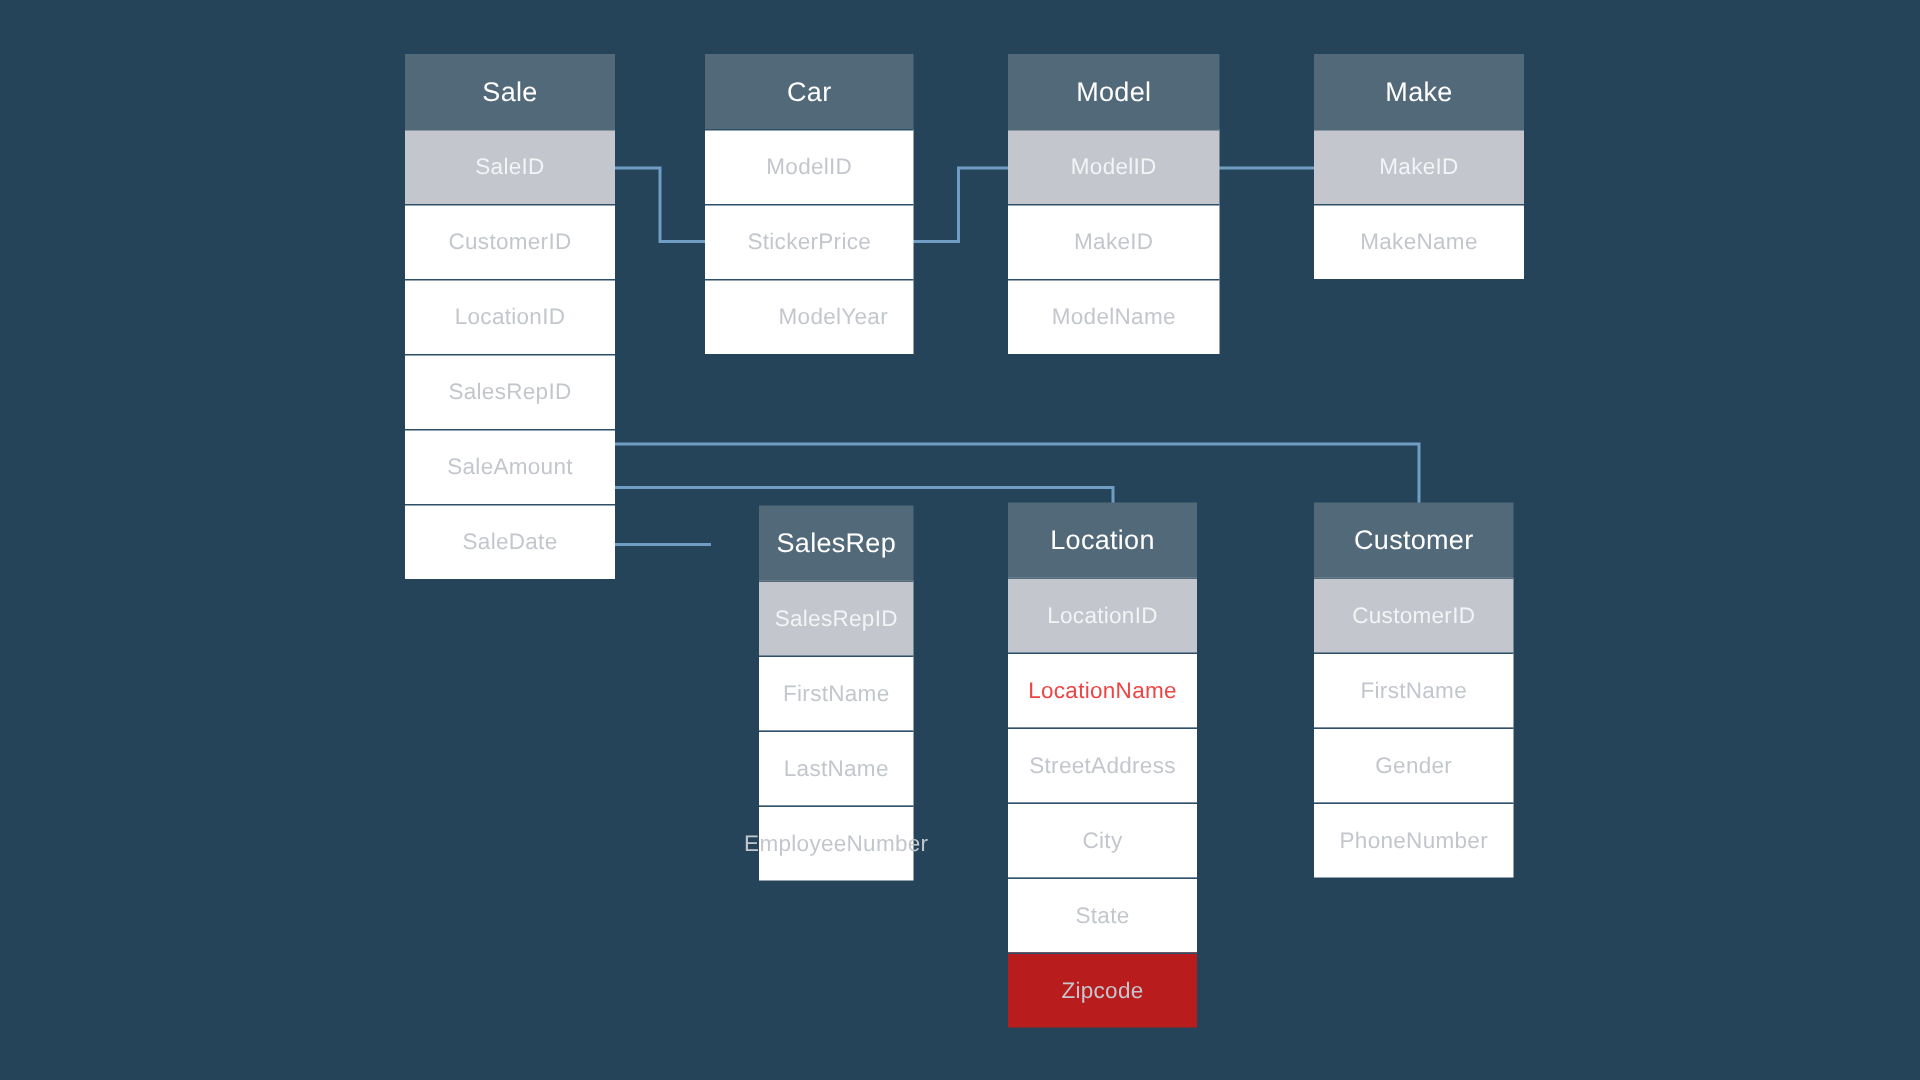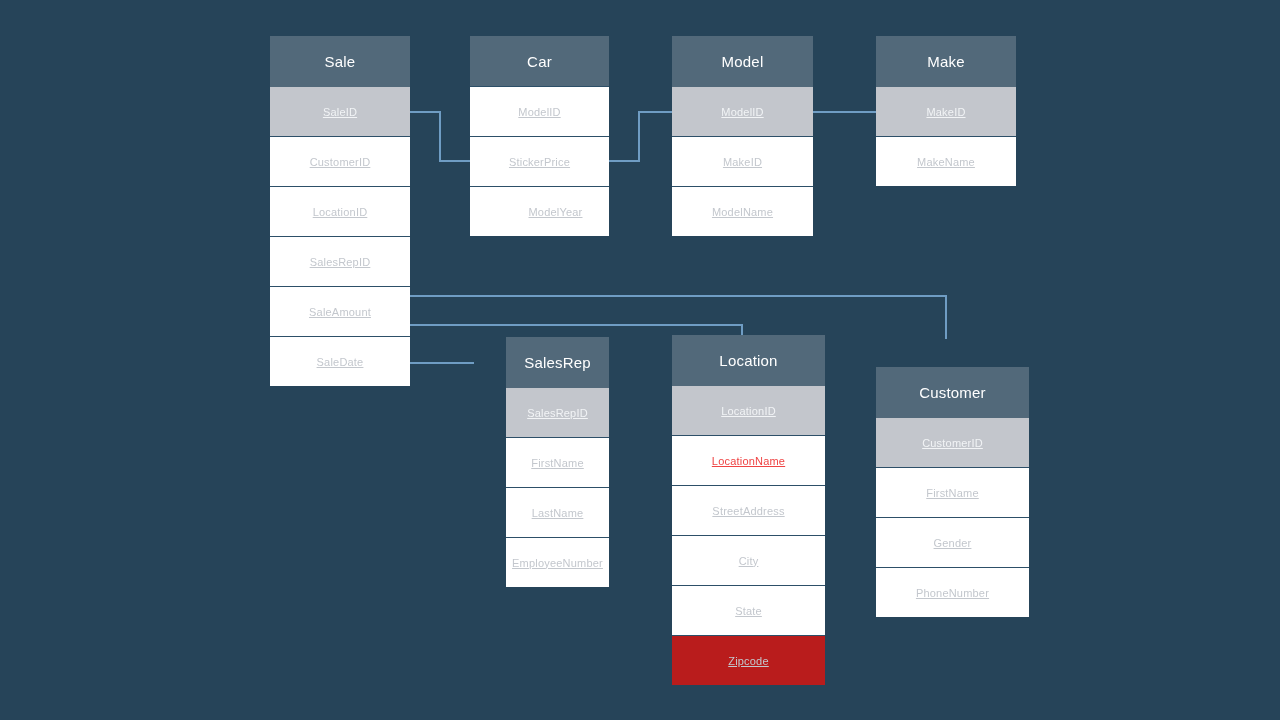--- a/index.html
+++ b/index.html
@@ -21,37 +21,36 @@
     z-index: 1;
   }
   .entity {
     position: absolute;
     z-index: 2;
   }
   .entity-header {
     height: 50px;
     background: #52697a;
     color: #ffffff;
-    font-size: 15px;
+    font-size: 18px;
     display: flex;
     align-items: center;
     justify-content: center;
     letter-spacing: .2px;
   }
   .field {
     height: 50px;
     background: #ffffff;
     color: #c3c7cd;
-    font-size: 11px;
+    font-size: 15px;
     display: flex;
     align-items: center;
     justify-content: center;
     border-top: 1px solid #2d4f68;
     letter-spacing: .2px;
-    text-decoration: underline;
   }
   .field.pk {
     background: #c3c6cc;
     color: #f2f4f6;
     border-top: 1px solid #52697a;
   }
 </style>
 </head>
 <body>
 
@@ -95,30 +94,30 @@
         <div class="field pk" style="background: rgb(195, 198, 204);">MakeID</div>
         <div class="field" style="background: rgb(255, 255, 255); color: rgb(195, 199, 205);">MakeName</div>
       </div>
       <div class="entity" style="left: 470px; top: 337px; width: 139px; padding-left: 36px;">
         <div class="entity-header" style="background: rgb(82, 105, 122);">SalesRep</div>
         <div class="field pk" style="background: rgb(195, 198, 204);">SalesRepID</div>
         <div class="field" style="background: rgb(255, 255, 255); color: rgb(195, 199, 205);">FirstName</div>
         <div class="field" style="background: rgb(255, 255, 255); color: rgb(195, 199, 205);">LastName</div>
         <div class="field" style="background: rgb(255, 255, 255); color: rgb(195, 199, 205);">EmployeeNumber</div>
       </div>
-      <div class="entity" style="left: 672px; top: 335px; width: 153px;">
+      <div class="entity" style="left: 672px; top: 335px; width: 126px;">
         <div class="entity-header" style="background: rgb(82, 105, 122);">Location</div>
         <div class="field pk" style="background: rgb(195, 198, 204);">LocationID</div>
         <div class="field" style="background: rgb(255, 255, 255); color: #ef4444;">LocationName</div>
         <div class="field" style="background: rgb(255, 255, 255); color: rgb(195, 199, 205);">StreetAddress</div>
         <div class="field" style="background: rgb(255, 255, 255); color: rgb(195, 199, 205);">City</div>
         <div class="field" style="background: rgb(255, 255, 255); color: rgb(195, 199, 205);">State</div>
         <div class="field" style="background: #b91c1c; color: rgb(195, 199, 205);">Zipcode</div>
       </div>
-      <div class="entity" style="left: 876px; top: 335px; width: 153px; margin-top: 32px;">
+      <div class="entity" style="left: 876px; top: 335px; width: 133px;">
         <div class="entity-header" style="background: rgb(82, 105, 122);">Customer</div>
         <div class="field pk" style="background: rgb(195, 198, 204);">CustomerID</div>
         <div class="field" style="background: rgb(255, 255, 255); color: rgb(195, 199, 205);">FirstName</div>
         <div class="field" style="background: rgb(255, 255, 255); color: rgb(195, 199, 205);">Gender</div>
         <div class="field" style="background: rgb(255, 255, 255); color: rgb(195, 199, 205);">PhoneNumber</div>
       </div>
     </div>
 
 </div>
 

